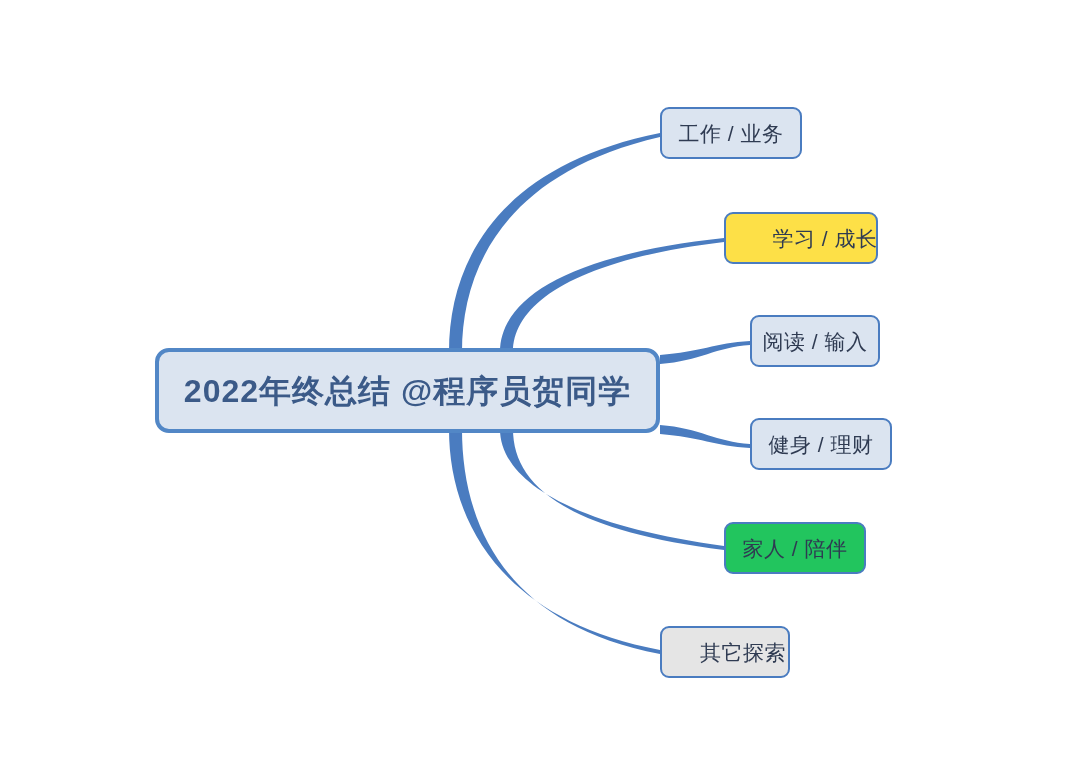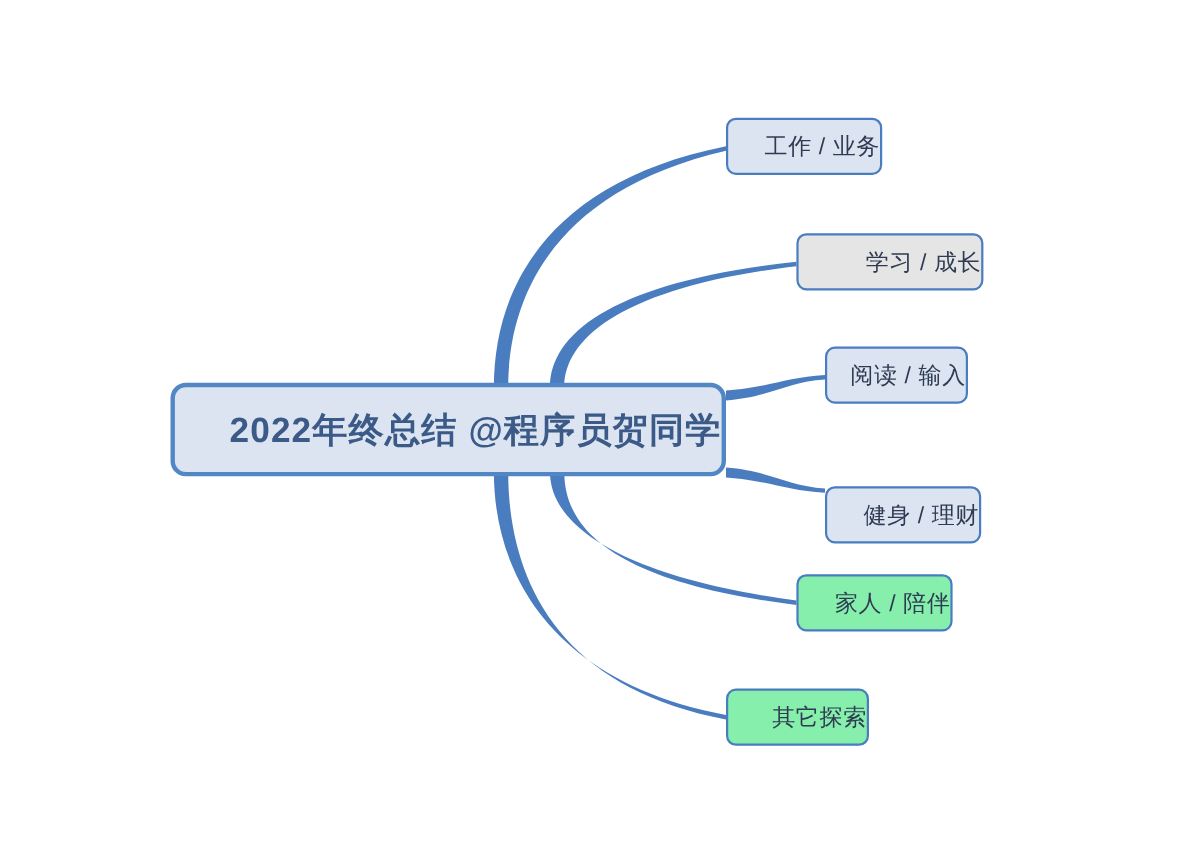--- a/index.html
+++ b/index.html
@@ -26,21 +26,21 @@
     top: 0;
     width: 1080px;
     height: 782px;
     pointer-events: none;
   }
   .node {
     position: absolute;
     box-sizing: border-box;
     display: flex;
     align-items: center;
-    justify-content: flex-end;
+    justify-content: center;
     background: #dbe4f0;
     border: 2px solid #4a7cc0;
     border-radius: 9px;
     color: #2f3b52;
     font-size: 21px;
     letter-spacing: 0.5px;
     white-space: nowrap;
     z-index: 2;
   }
   .node.central {
@@ -102,33 +102,33 @@
   </svg>
 
   <div class="node central" style="left: 155px; top: 348px; width: 505px; height: 85px; background: rgb(219, 228, 240); border-color: rgb(82, 135, 198); color: rgb(59, 90, 136);">
     <span class="node-label">2022年终总结 @程序员贺同学</span>
   </div>
 
   <div class="node" style="left: 660px; top: 107px; width: 142px; height: 52px; background: rgb(219, 228, 240); border-color: rgb(74, 124, 192); color: rgb(47, 59, 82);">
     <span class="node-label">工作 / 业务</span>
   </div>
 
-  <div class="node" style="left: 724px; top: 212px; width: 170px; height: 52px; background: #e5e5e5; border-color: rgb(74, 124, 192); color: rgb(47, 59, 82); padding-left: 48px;">
+  <div class="node" style="left: 724px; top: 212px; width: 154px; height: 52px; background: #fde047; border-color: rgb(74, 124, 192); color: rgb(47, 59, 82); padding-left: 48px;">
     <span class="node-label">学习 / 成长</span>
   </div>
 
   <div class="node" style="left: 750px; top: 315px; width: 130px; height: 52px; background: rgb(219, 228, 240); border-color: rgb(74, 124, 192); color: rgb(47, 59, 82);">
     <span class="node-label">阅读 / 输入</span>
   </div>
 
-  <div class="node" style="left: 750px; top: 418px; width: 142px; height: 52px; background: rgb(219, 228, 240); border-color: rgb(74, 124, 192); color: rgb(47, 59, 82); margin-top: 24px;">
+  <div class="node" style="left: 750px; top: 418px; width: 142px; height: 52px; background: rgb(219, 228, 240); border-color: rgb(74, 124, 192); color: rgb(47, 59, 82);">
     <span class="node-label">健身 / 理财</span>
   </div>
 
-  <div class="node" style="left: 724px; top: 522px; width: 142px; height: 52px; background: #86efac; border-color: rgb(74, 124, 192); color: rgb(47, 59, 82);">
+  <div class="node" style="left: 724px; top: 522px; width: 142px; height: 52px; background: #22c55e; border-color: rgb(74, 124, 192); color: rgb(47, 59, 82);">
     <span class="node-label">家人 / 陪伴</span>
   </div>
 
-  <div class="node" style="left: 660px; top: 626px; width: 130px; height: 52px; background: #86efac; border-color: rgb(74, 124, 192); color: rgb(47, 59, 82); padding-left: 36px;">
+  <div class="node" style="left: 660px; top: 626px; width: 130px; height: 52px; background: #e5e5e5; border-color: rgb(74, 124, 192); color: rgb(47, 59, 82); padding-left: 36px;">
     <span class="node-label">其它探索</span>
   </div>
 
 </div>
 
 </body></html>

